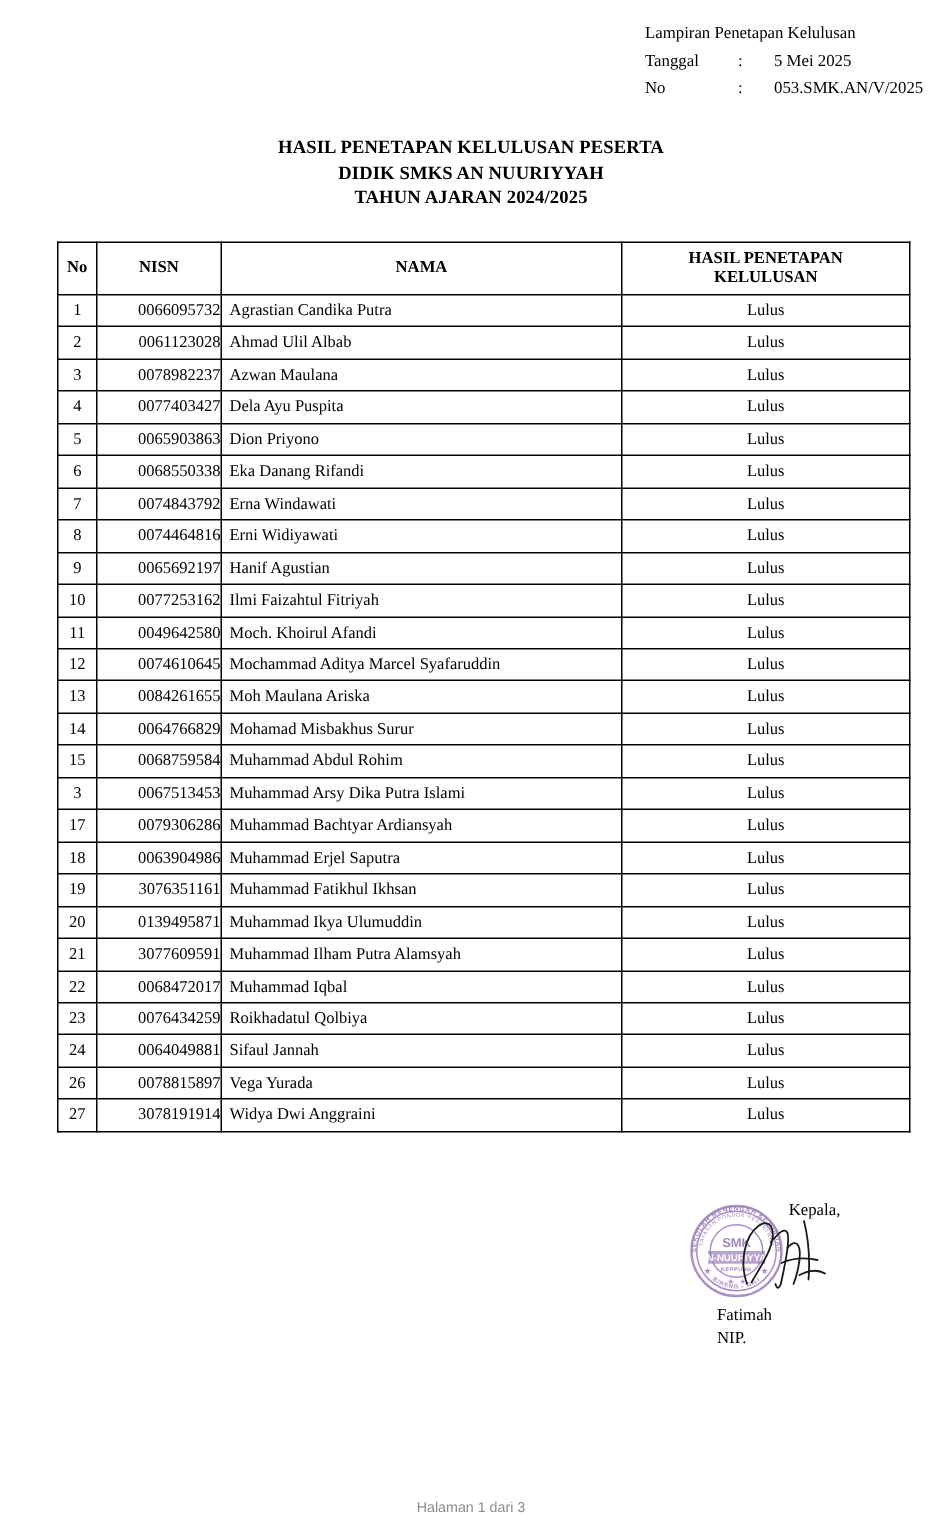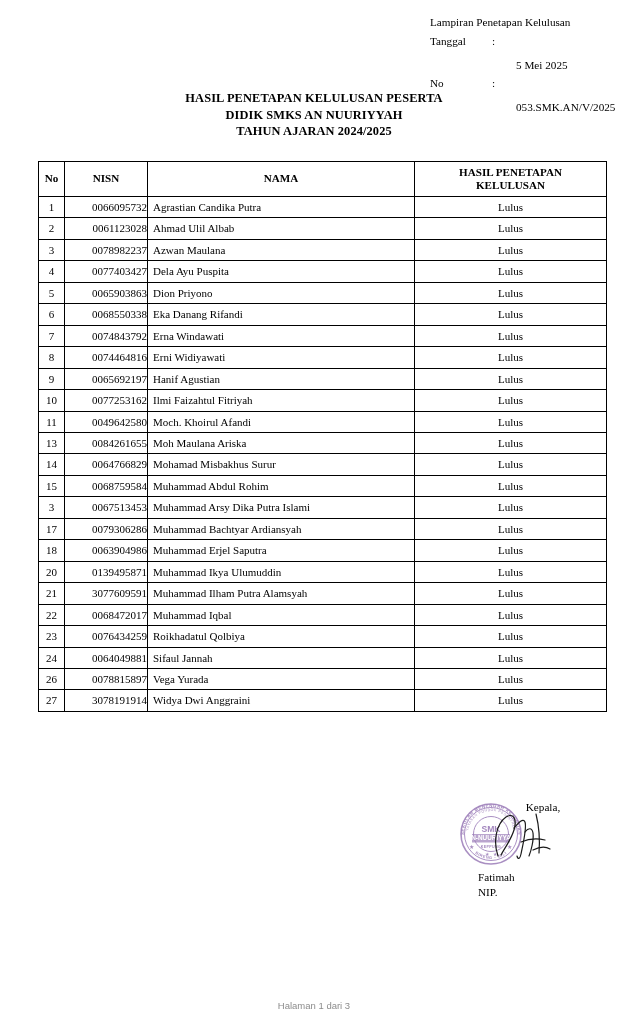--- a/index.html
+++ b/index.html
@@ -29,21 +29,21 @@
     position: absolute;
     top: 13px;
     left: 430px;
     font-size: 11.2px;
     line-height: 18.5px;
   }
   .letter-meta .meta-title { white-space: nowrap; }
   .meta-row { display: flex; white-space: nowrap; gap: 12px; }
   .meta-label { width: 50px; display: inline-block; }
   .meta-colon { width: 12px; display: inline-block; }
-  .meta-value { display: inline-block; margin-top: 24px; }
+  .meta-value { display: inline-block; }
 
   
   .doc-title {
     position: absolute;
     top: 90px;
     left: 0;
     width: 628px;
     text-align: center;
     font-weight: bold;
     font-size: 12.4px;
@@ -242,20 +242,26 @@
             <td class="col-nama">Ilmi Faizahtul Fitriyah</td>
             <td class="col-hasil">Lulus</td>
           </tr>
           <tr>
             <td class="col-no">11</td>
             <td class="col-nisn">0049642580</td>
             <td class="col-nama">Moch. Khoirul Afandi</td>
             <td class="col-hasil">Lulus</td>
           </tr>
           <tr>
+            <td class="col-no">12</td>
+            <td class="col-nisn">0074610645</td>
+            <td class="col-nama">Mochammad Aditya Marcel Syafaruddin</td>
+            <td class="col-hasil">Lulus</td>
+          </tr>
+          <tr>
             <td class="col-no">13</td>
             <td class="col-nisn">0084261655</td>
             <td class="col-nama">Moh Maulana Ariska</td>
             <td class="col-hasil">Lulus</td>
           </tr>
           <tr>
             <td class="col-no">14</td>
             <td class="col-nisn">0064766829</td>
             <td class="col-nama">Mohamad Misbakhus Surur</td>
             <td class="col-hasil">Lulus</td>
@@ -275,20 +281,26 @@
           <tr>
             <td class="col-no">17</td>
             <td class="col-nisn">0079306286</td>
             <td class="col-nama">Muhammad Bachtyar Ardiansyah</td>
             <td class="col-hasil">Lulus</td>
           </tr>
           <tr>
             <td class="col-no">18</td>
             <td class="col-nisn">0063904986</td>
             <td class="col-nama">Muhammad Erjel Saputra</td>
+            <td class="col-hasil">Lulus</td>
+          </tr>
+          <tr>
+            <td class="col-no">19</td>
+            <td class="col-nisn">3076351161</td>
+            <td class="col-nama">Muhammad Fatikhul Ikhsan</td>
             <td class="col-hasil">Lulus</td>
           </tr>
           <tr>
             <td class="col-no">20</td>
             <td class="col-nisn">0139495871</td>
             <td class="col-nama">Muhammad Ikya Ulumuddin</td>
             <td class="col-hasil">Lulus</td>
           </tr>
           <tr>
             <td class="col-no">21</td>

